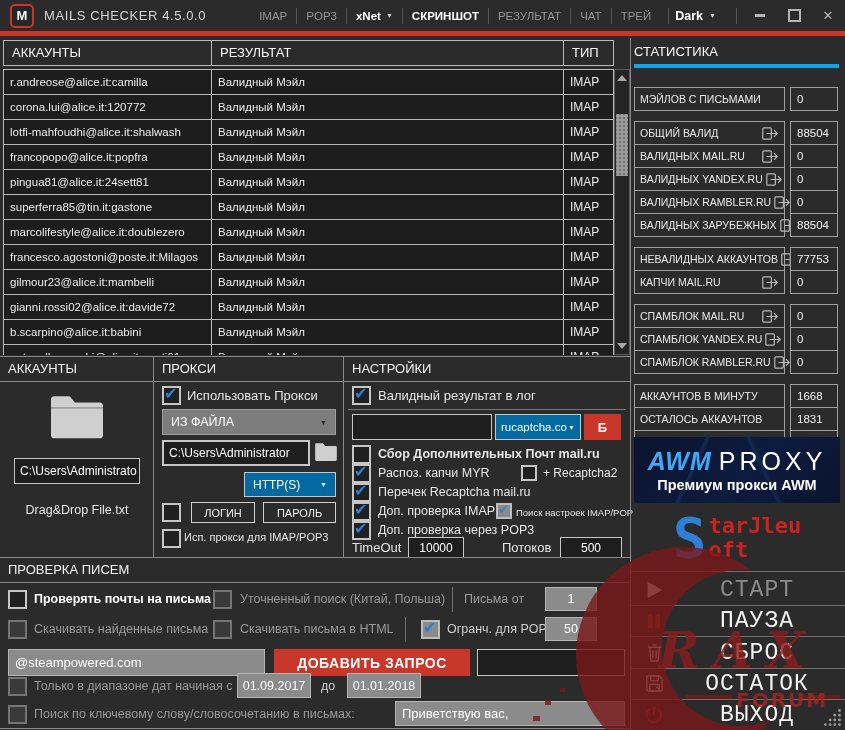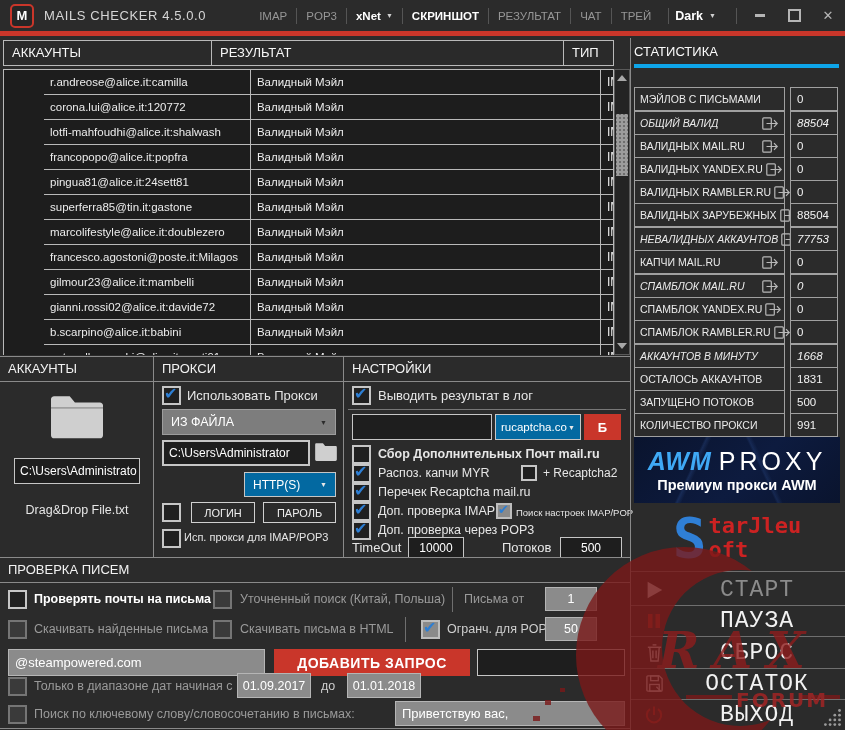--- a/index.html
+++ b/index.html
@@ -28,38 +28,38 @@
   .wc-min-bar{width:10px;height:3px;background:#b5b5b5;}
   .wc-max-box{width:9px;height:9px;border:2px solid #b5b5b5;}
   .wc-close{font-size:13px;font-weight:bold;}
   .red-line{position:absolute;left:0;top:31px;width:845px;height:5px;background:var(--accent-red,#c9362a);}
 
   
   .table-wrap{position:absolute;left:3px;top:40px;width:626px;height:315px;}
   .thead{display:flex;height:26px;background:#2a2a2a;border:1px solid #b9b9b9;box-sizing:border-box;width:611px;}
   .th{box-sizing:border-box;border-right:1px solid #b9b9b9;padding:0 8px;line-height:24px;font-size:13px;color:#f7f7f7;}
   .col-a{width:208px;} .col-r{width:352px;} .col-t{flex:1;border-right:none;}
-  .tbody{margin-top:3px;height:286px;overflow:hidden;border-left:1px solid #b9b9b9;border-right:1px solid #b9b9b9;border-top:1px solid #b9b9b9;box-sizing:border-box;width:611px;background:#1d1d1d;padding-left:40px;}
+  .tbody{margin-top:3px;height:286px;overflow:hidden;border-left:1px solid #b9b9b9;border-right:1px solid #b9b9b9;border-top:1px solid #b9b9b9;box-sizing:border-box;width:611px;background:#1d1d1d;}
   .tr{display:flex;height:25px;border-bottom:1px solid #b9b9b9;box-sizing:border-box;background:#1d1d1d;}
   .td{box-sizing:border-box;border-right:1px solid #b9b9b9;padding:0 6px;line-height:24px;font-size:11.5px;color:#ececec;white-space:nowrap;overflow:hidden;}
   .td.col-t{border-right:none;font-size:12px;}
   
   .vscroll{position:absolute;left:611px;top:29px;width:16px;height:286px;background:#242424;border:1px solid #5a5a5a;box-sizing:border-box;}
   .sb-btn{position:absolute;left:0;width:14px;height:14px;display:flex;align-items:center;justify-content:center;}
   .sb-up{top:1px;} .sb-down{bottom:1px;}
   .tri-up{width:0;height:0;border-left:5px solid transparent;border-right:5px solid transparent;border-bottom:6px solid #a8a8a8;}
   .tri-down{width:0;height:0;border-left:5px solid transparent;border-right:5px solid transparent;border-top:6px solid #a8a8a8;}
   .sb-thumb{position:absolute;left:1px;top:44px;width:12px;height:62px;background:#9c9c9c;
             background-image:radial-gradient(#6e6e6e 1px,transparent 1.4px);background-size:4px 4px;background-position:2px 2px;}
 
   
   .stats{position:absolute;left:634px;top:40px;width:205px;}
   .stats-header{height:24px;line-height:24px;font-size:13px;color:#fafafa;border-bottom:4px solid #0ea5e9;margin-bottom:20px;}
   .stat-row{display:flex;margin-top:-1px;}
-  .stat-row.gap{margin-top:0;font-style:italic;}
+  .stat-row.gap{margin-top:10px;}
   .stat-label{width:151px;box-sizing:border-box;border:1px solid #a0a0a0;background:#2b2b2b;display:flex;align-items:center;justify-content:space-between;
               padding:0 5px;height:24px;font-size:10.5px;color:#eaeaea;white-space:nowrap;}
   .export-icon{display:none;flex:0 0 auto;margin-left:3px;}
   .export-icon.show{display:block;}
   .stat-value{width:48px;margin-left:5px;box-sizing:border-box;border:1px solid #a0a0a0;background:#2b2b2b;height:24px;line-height:22px;padding-left:6px;font-size:11.5px;color:#f2f2f2;}
 
   
   .panel{position:absolute;box-sizing:border-box;border-top:1px solid #8a8a8a;background:#2b2b2b;}
   .panel-header{height:24px;line-height:24px;padding-left:8px;font-size:13px;color:#f2f2f2;border-bottom:1px solid #8a8a8a;}
   .panel-accounts{left:0;top:356px;width:154px;height:201px;border-right:1px solid #8a8a8a;}
@@ -466,21 +466,21 @@
         <span class="cb"></span>
       </div>
     <div class="abs lbl" style="left:30px;top:174px;font-size:11px;">Исп. прокси для IMAP/POP3</div>
   </div>
 
   <div class="panel panel-settings">
     <div class="panel-header">НАСТРОЙКИ</div>
     <div class="abs" style="left:8px;top:29px;">
         <span class="cb checked"></span>
       </div>
-    <div class="abs lbl" style="left:34px;top:31px;font-size:13px;">Выводить результат в лог</div>
+    <div class="abs lbl" style="left:34px;top:31px;font-size:13px;">Валидный результат в лог</div>
     <div class="abs" style="left:4px;top:52px;width:278px;height:1px;background:#777;"></div>
     <div class="abs tin" style="left:8px;top:57px;width:140px;height:26px;"></div>
     <div class="abs sel dark" style="left:151px;top:57px;width:86px;height:26px;font-size:11.5px;padding:0 5px;">
       <span>rucaptcha.co</span>
       <span class="caret">▼</span>
     </div>
     <div class="abs rbtn" style="left:240px;top:57px;width:37px;height:26px;font-size:13px;">Б</div>
 
     <div class="abs" style="left:8px;top:88px;">
         <span class="cb"></span>

